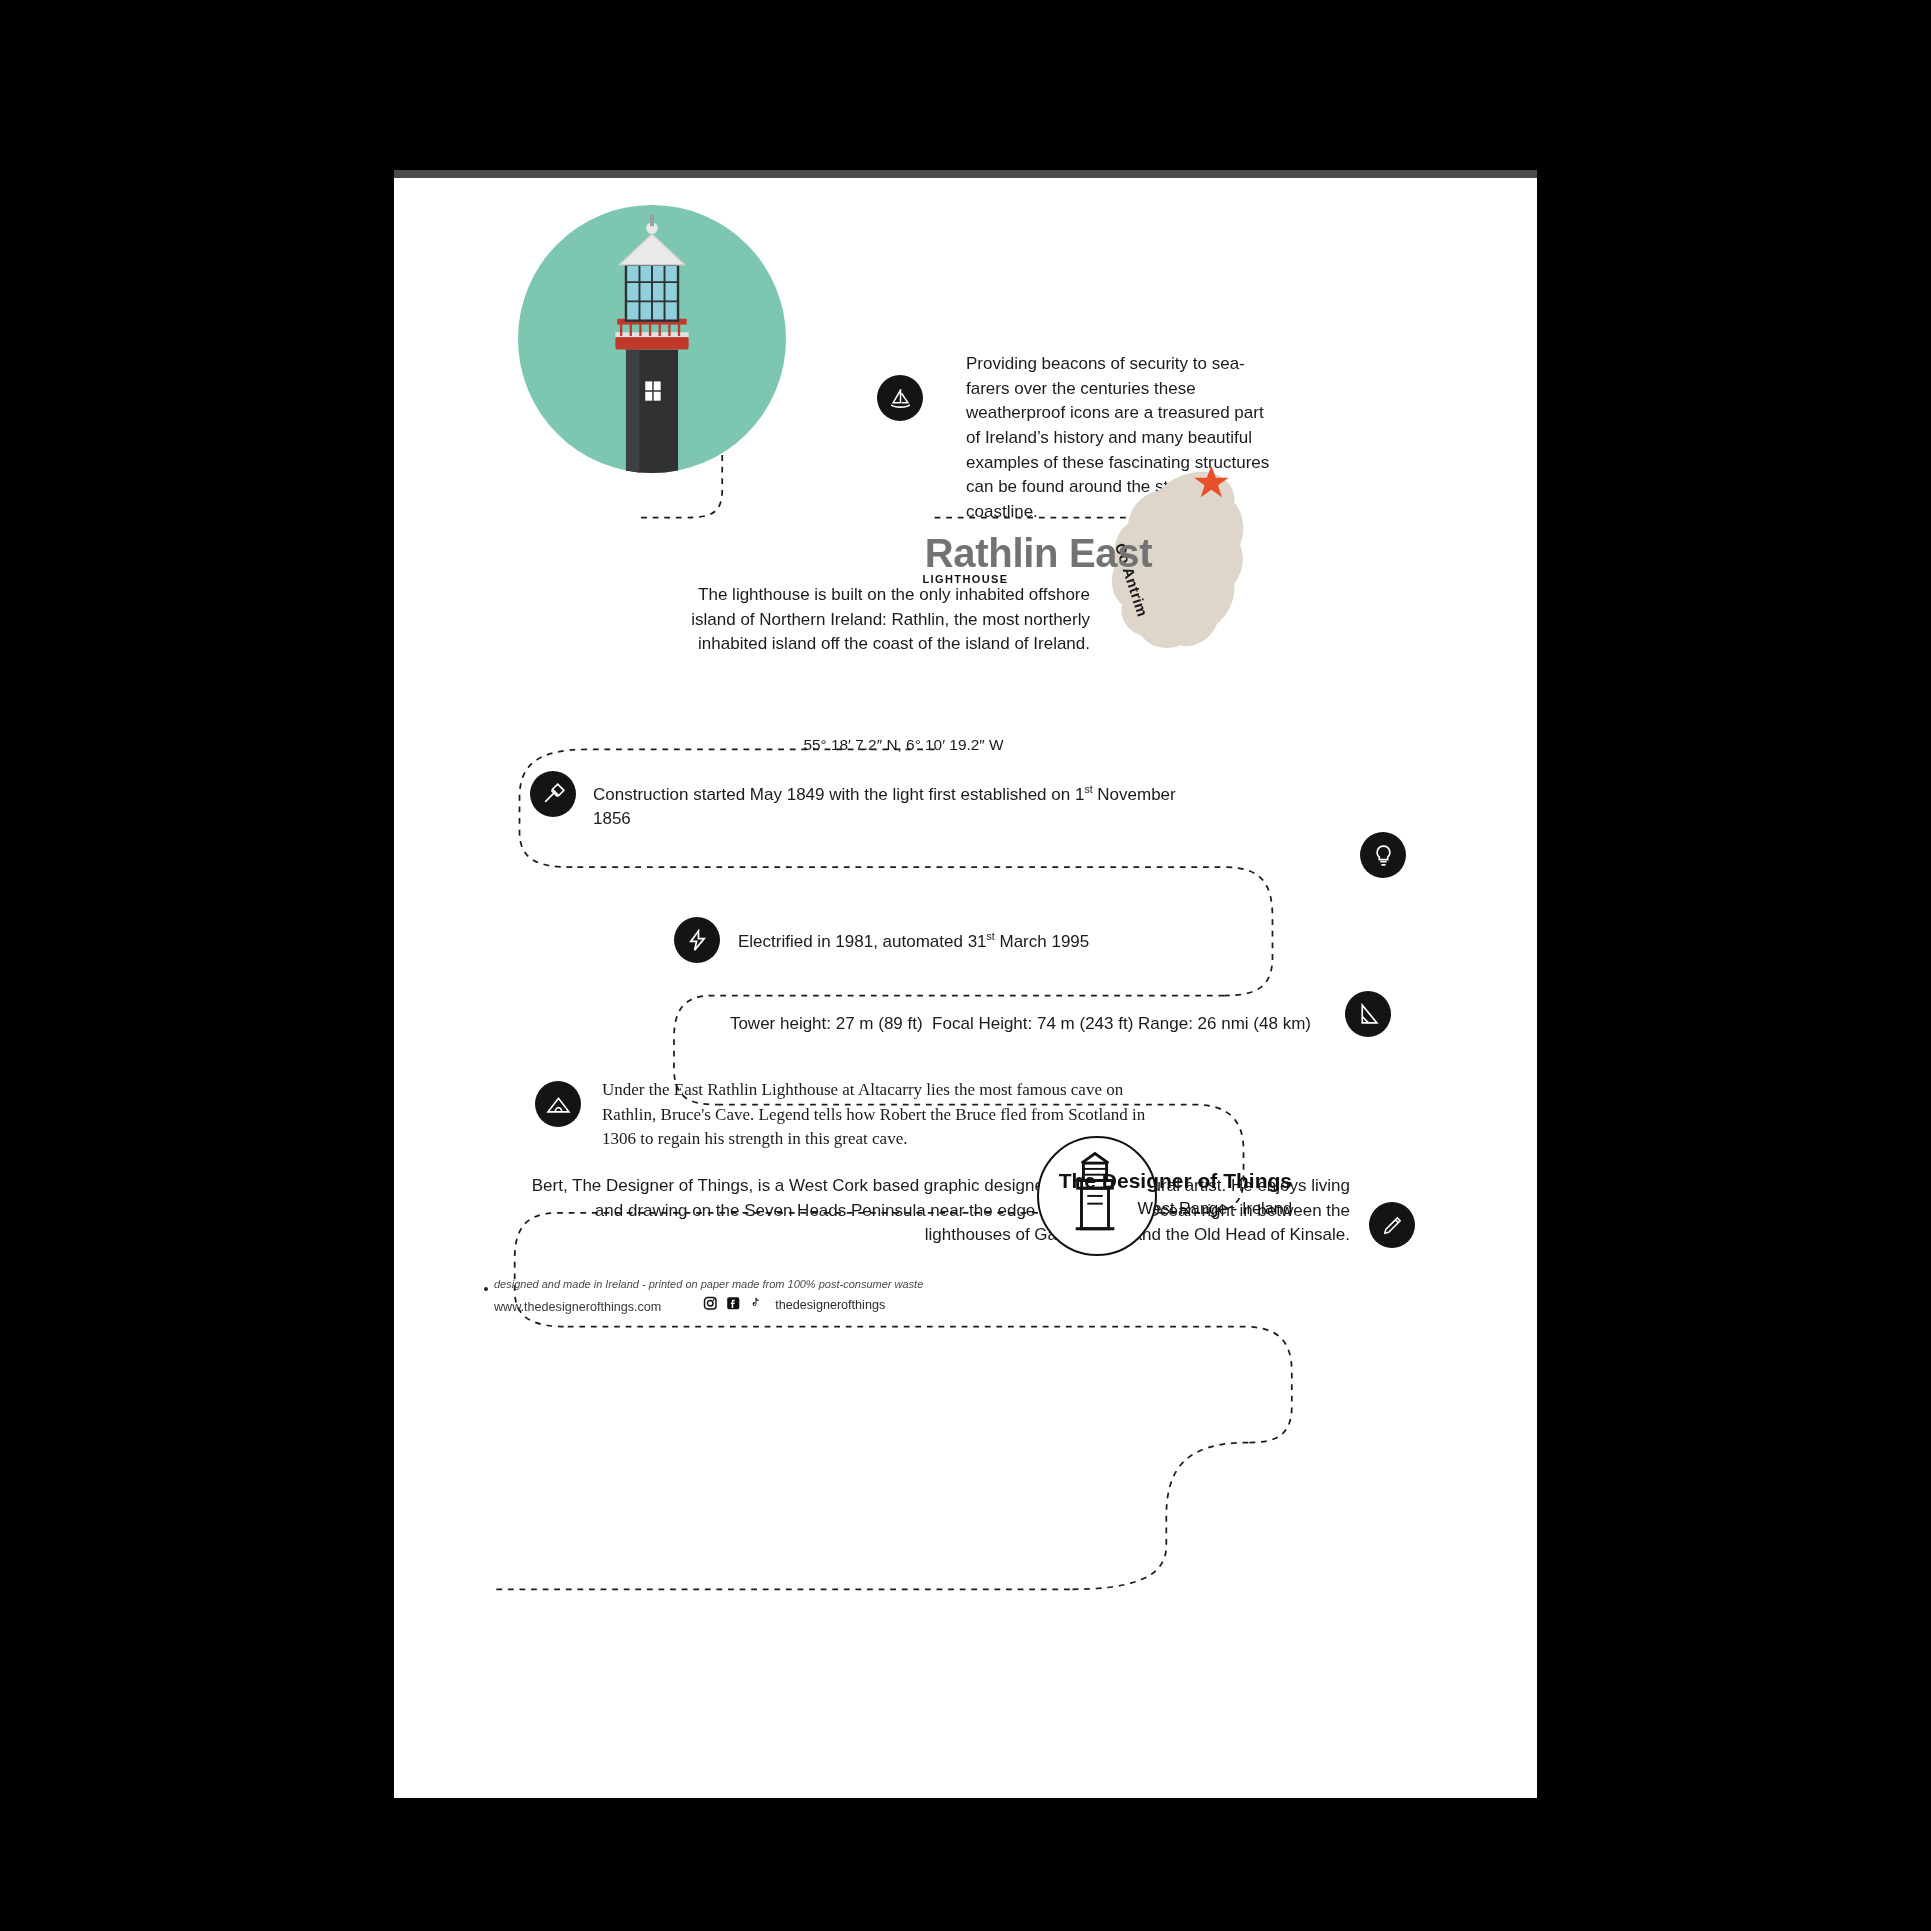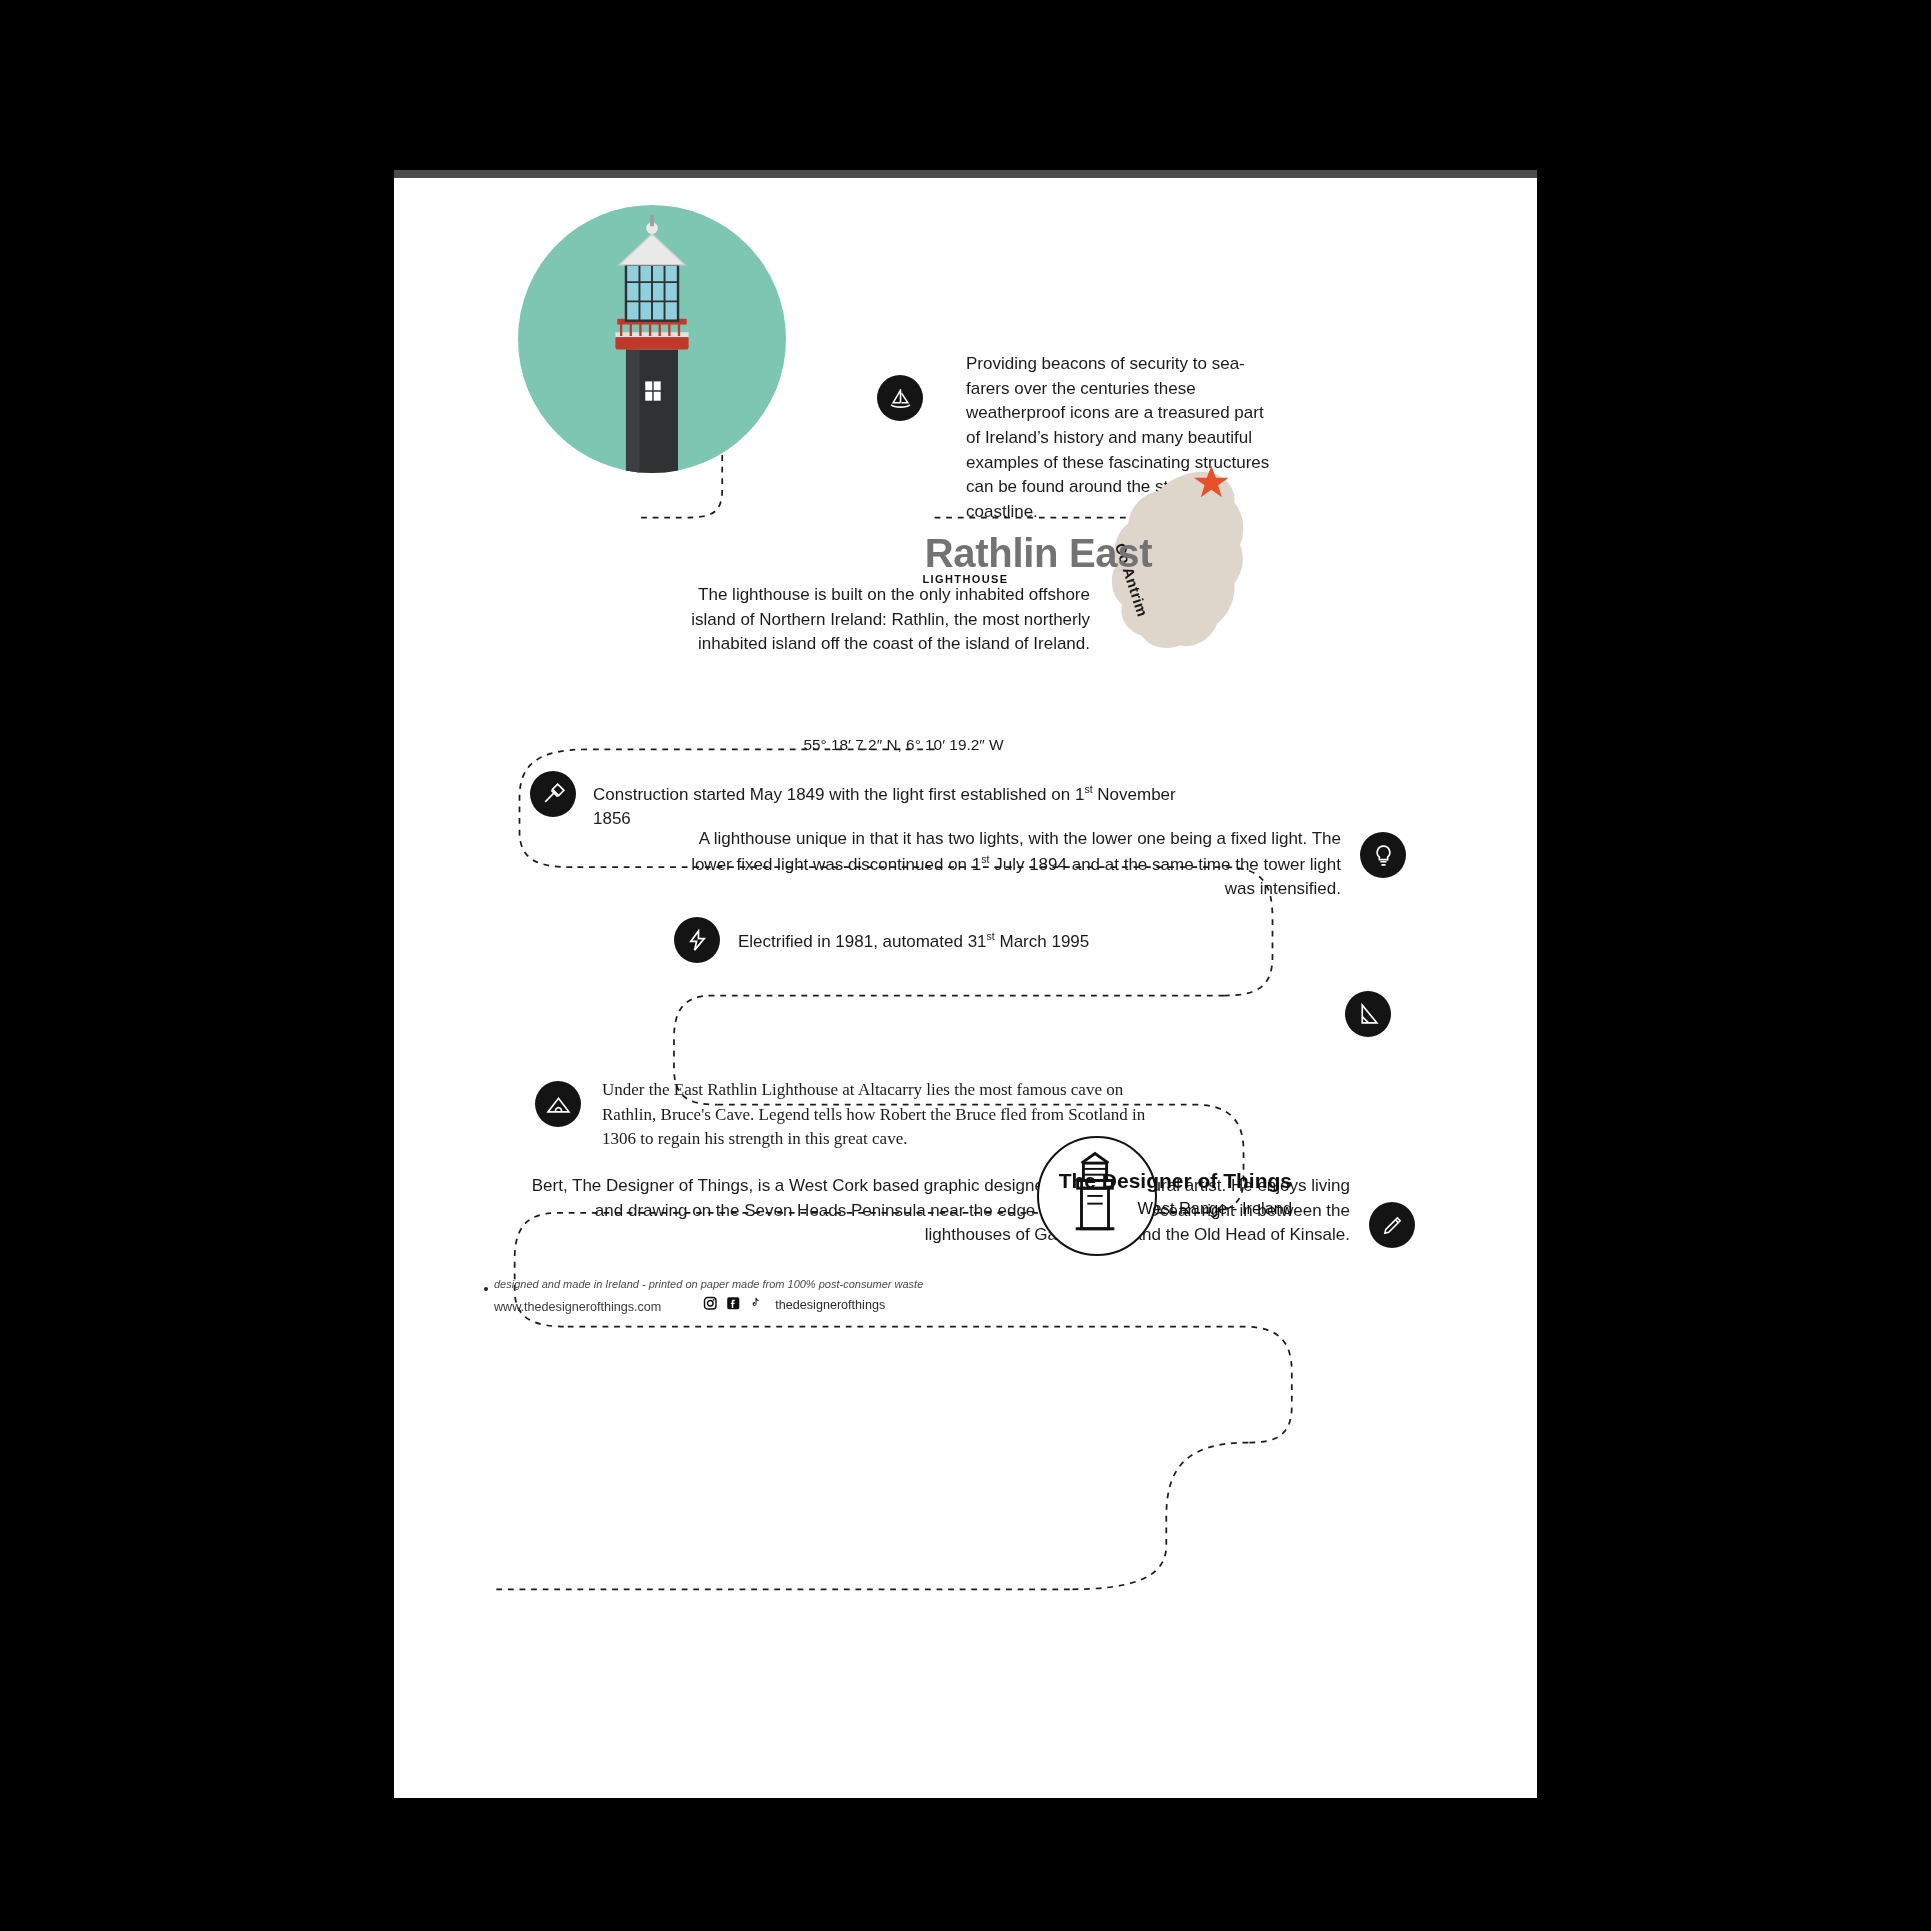--- a/index.html
+++ b/index.html
@@ -144,35 +144,35 @@
       </svg>
     </div>
     <div class="txt" style="left:199px;top:612px;width:599px;">Construction started May 1849 with the light first established on 1<sup>st</sup> November 1856</div>
 
     <div class="badge" style="left:966px;top:662px;width:46px;height:46px;">
       <svg width="25" height="25" viewBox="0 0 24 24" fill="none" stroke="#fff" stroke-width="1.6">
         <path d="M9 18 h6 M10 21 h4"></path>
           <path d="M12 3 a6 6 0 0 1 4 10.5 V16 h-8 v-2.5 A6 6 0 0 1 12 3z"></path>
       </svg>
     </div>
-    <div class="txt r" style="left:290px;top:657px;width:657px;">A lighthouse unique in that it has two lights, with the lower one being a fixed light. The lower fixed light was discontinued on 1<sup>st</sup> July 1894 and at the same time the tower light was intensified.</div>
 
     <div class="badge" style="left:280px;top:747px;width:46px;height:46px;">
       <svg width="23" height="23" viewBox="0 0 24 24" fill="none" stroke="#fff" stroke-width="1.8">
         <path d="M13 2 L5 13 h6 l-2 9 L19 10 h-6 z"></path>
       </svg>
     </div>
     <div class="txt" style="left:344px;top:759px;width:502px;">Electrified in 1981, automated 31<sup>st</sup> March 1995</div>
 
     <div class="badge" style="left:951px;top:821px;width:46px;height:46px;">
       <svg width="25" height="25" viewBox="0 0 24 24" fill="none" stroke="#fff" stroke-width="1.6">
         <path d="M6 3 L6 20 L20 20 Z"></path>
           <path d="M6 14 L12 20"></path>
       </svg>
     </div>
+    <div class="txt r" style="left:222px;top:842px;width:695px;">Tower height: 27 m (89 ft)&nbsp; Focal Height: 74 m (243 ft) Range: 26 nmi (48 km)</div>
 
     <div class="badge" style="left:141px;top:911px;width:46px;height:46px;">
       <svg width="25" height="25" viewBox="0 0 24 24" fill="none" stroke="#fff" stroke-width="1.6">
         <path d="M2 19 L12 6 L22 19 Z"></path>
           <path d="M9 19 a3 4 0 0 1 6 0"></path>
       </svg>
     </div>
     <div class="txt" style="left:208px;top:908px;width:579px;font-family:Liberation Serif, serif;">Under the East Rathlin Lighthouse at Altacarry lies the most famous cave on Rathlin, Bruce's Cave. Legend tells how Robert the Bruce fled from Scotland in 1306 to regain his strength in this great cave.</div>
 
     <div class="badge" style="left:975px;top:1032px;width:46px;height:46px;">

